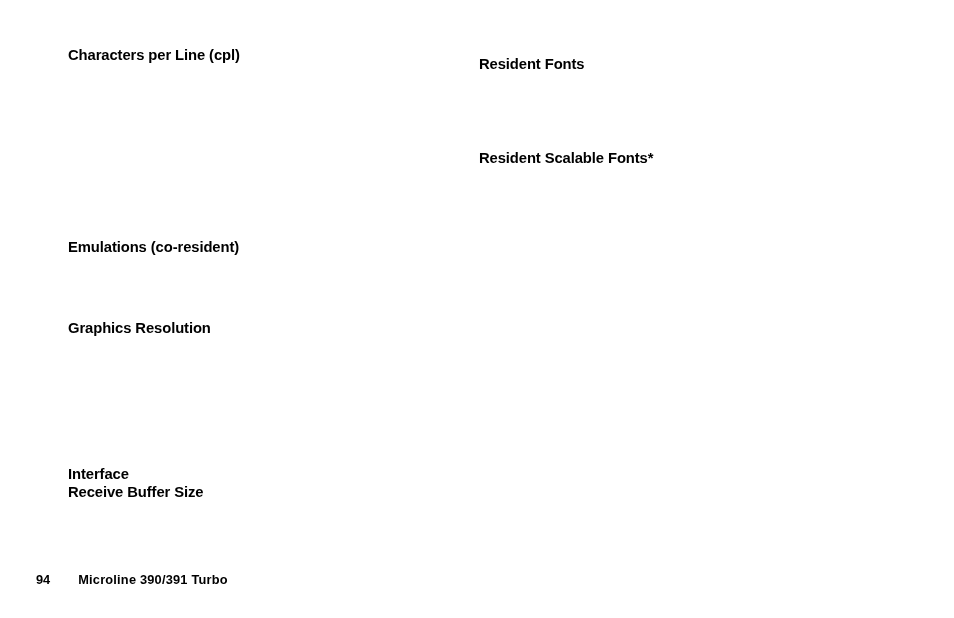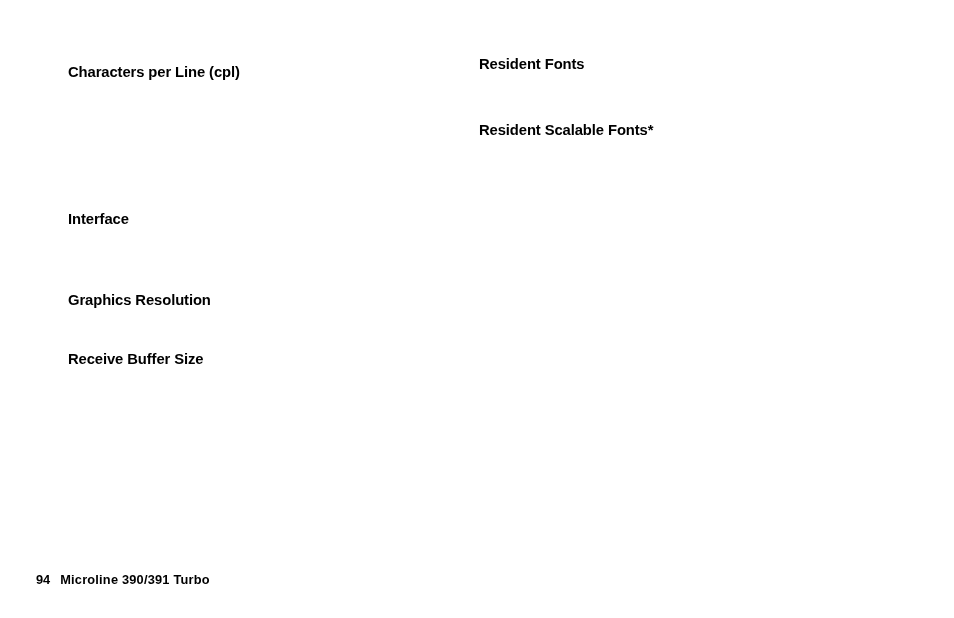--- a/index.html
+++ b/index.html
@@ -16,64 +16,65 @@
       color: #000;
     }
     .page {
       position: relative;
       width: 100%;
       height: 100%;
     }
     .col-left {
       position: absolute;
       left: 68px;
-      top: 64px;
+      top: 47px;
     }
     .col-right {
       position: absolute;
       left: 479px;
       top: 56px;
     }
     .heading {
       font-weight: 700;
       font-size: 14.8px;
       line-height: 1.2;
       letter-spacing: -0.1px;
       color: #000;
     }
     .gap-cpl-emulations   { margin-top: 174px; }
     .gap-emul-interface   { margin-top: 129px; }
     .gap-interface-gfx    { margin-top: 63px; }
-    .gap-gfx-buffer       { margin-top: 42px; }
-    .gap-fonts-scalable   { margin-top: 48px; text-align: right; }
+    .gap-gfx-buffer       { }
+    .gap-fonts-scalable   { margin-top: 76px; text-align: right; }
     .footer {
       position: absolute;
       bottom: 31px;
       left: 36px;
       font-size: 12.8px;
       color: #000;
     }
     .page-num {
       font-weight: 700;
-      margin-right: 10px;
+      margin-right: 28px;
     }
     .footer-title {
       font-weight: 700;
       letter-spacing: 0.2px;
     }
   </style>
 </head>
 <body>
 
 <div class="page">
 
   <div class="col-left">
     <div class="heading">Characters per Line (cpl)</div>
+    <div class="heading gap-cpl-emulations">Emulations (co-resident)</div>
+    <div class="heading gap-interface-gfx">Graphics Resolution</div>
     <div class="heading gap-emul-interface">Interface</div>
-    <div class="heading gap-interface-gfx">Graphics Resolution</div>
     <div class="heading gap-gfx-buffer">Receive Buffer Size</div>
   </div>
 
   <div class="col-right">
     <div class="heading">Resident Fonts</div>
     <div class="heading gap-fonts-scalable">Resident Scalable Fonts*</div>
   </div>
 
   <div class="footer">
     <span class="page-num">94</span><span class="footer-title">Microline 390/391 Turbo</span>

